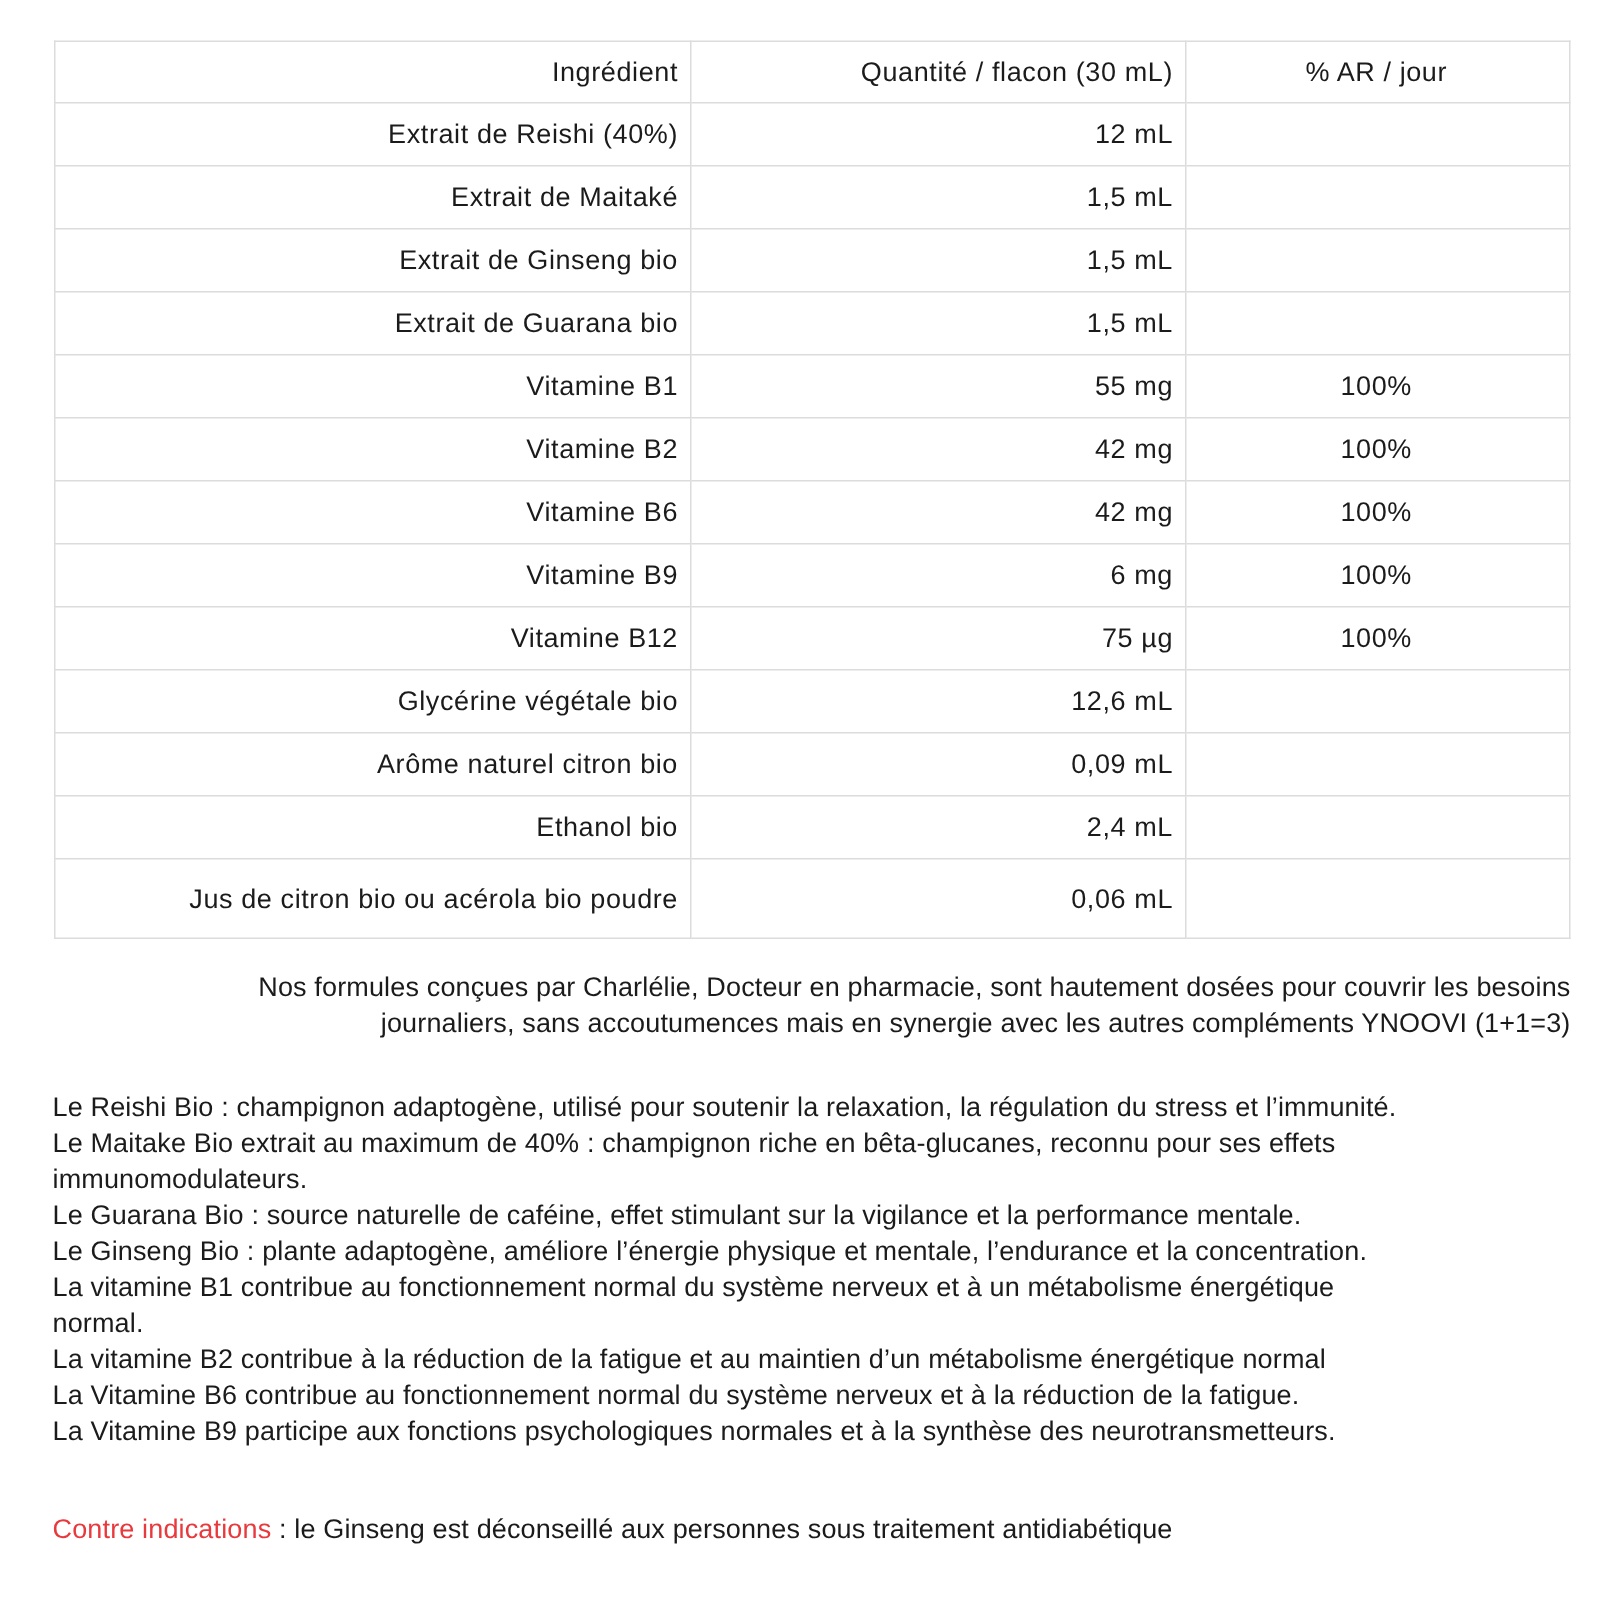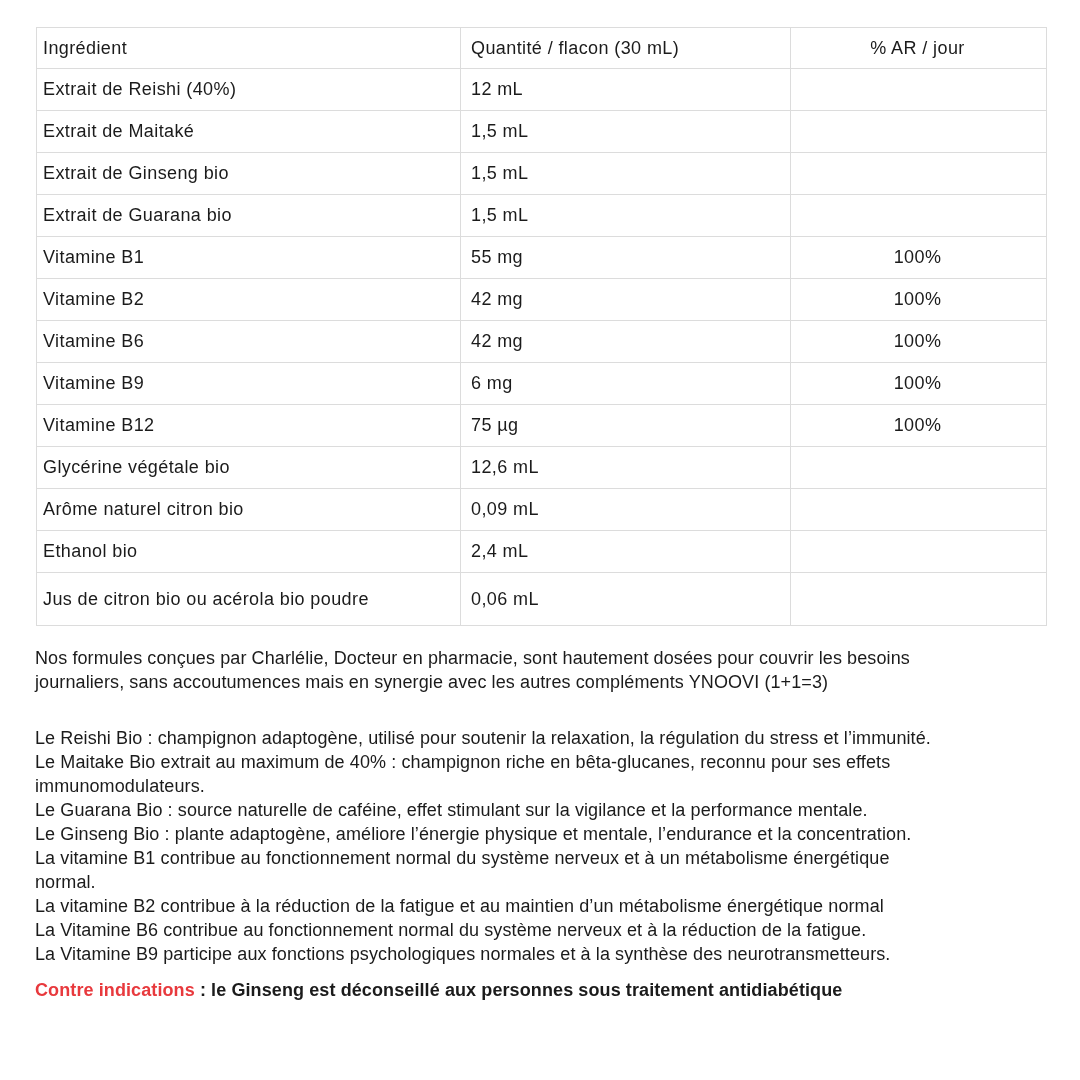--- a/index.html
+++ b/index.html
@@ -23,43 +23,43 @@
     border-collapse: collapse;
     table-layout: fixed;
     font-size: 18px;
     letter-spacing: 0.4px;
     color: #1b1b1b;
   }
   table.ingredients th,
   table.ingredients td {
     border: 1px solid #dcdcdc;
     font-weight: 400;
-    text-align: left;
+    text-align: right;
     vertical-align: middle;
     padding: 0 8px 0 6px;
     overflow: hidden;
     white-space: nowrap;
   }
   table.ingredients th { height: 40px; }
   table.ingredients td { height: 41px; }
   table.ingredients tr:last-child td { height: 52px; }
   table.ingredients th:nth-child(2),
   table.ingredients td:nth-child(2) { padding-left: 10px; }
   table.ingredients th:nth-child(3),
   table.ingredients td:nth-child(3) { text-align: center; }
   .text-block {
     width: 1012px;
     margin-left: -1px;
     font-size: 18px;
     line-height: 24px;
     letter-spacing: 0.1px;
   }
-  .intro    { margin-top: 20px; }
+  .intro    { margin-top: 20px; text-align: right; }
   .details  { margin-top: 32px; }
-  .warning  { margin-top: 12px; white-space: nowrap; font-weight: bold; }
+  .warning  { margin-top: 41px; white-space: nowrap; }
   .line { white-space: nowrap; }
   .warning .red { color: #e8393d; }
 </style>
 </head>
 <body>
 
 <div class="page">
 
   <table class="ingredients">
     <colgroup>

